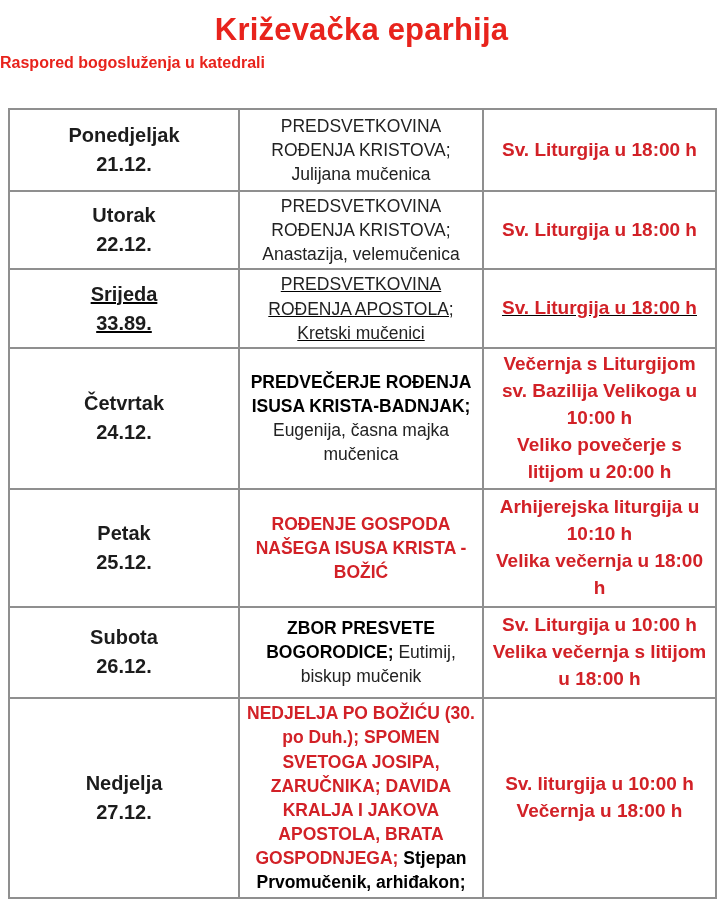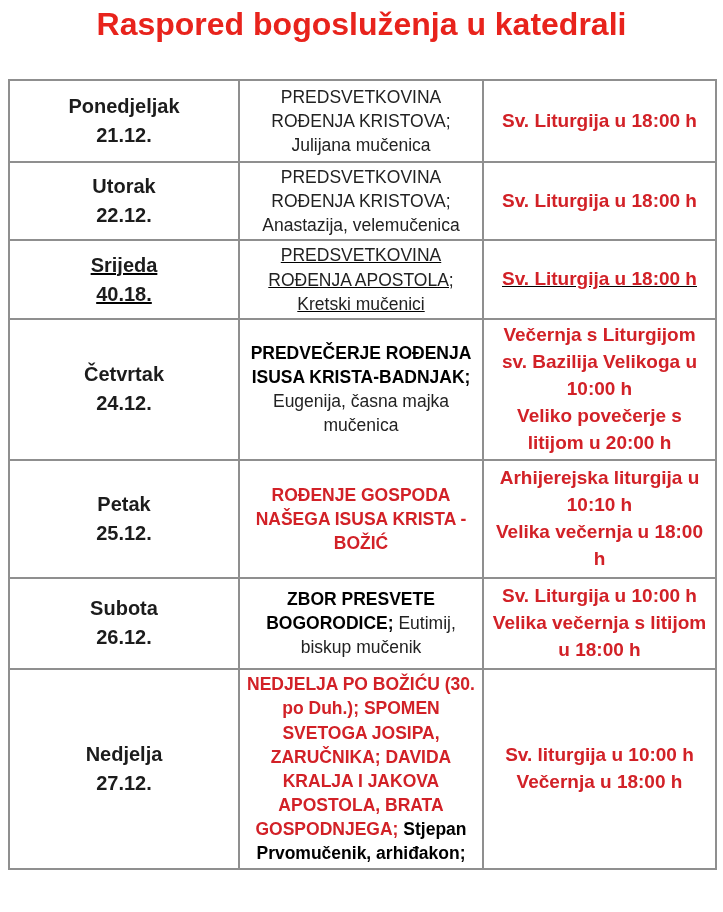--- a/index.html
+++ b/index.html
@@ -6,22 +6,22 @@
   body{
     width:723px;height:912px;background:#ffffff;overflow:hidden;
     font-family:"Liberation Sans",sans-serif;
     --title-red:#e8231c; --accent-red:#d22127; --border-gray:#8f8f8f; --text-black:#1c1c1c;
   }
   .page-title{
     color:var(--title-red);text-align:center;font-weight:bold;
     font-size:31px;margin:12px 0 0;letter-spacing:0.2px;
   }
   .page-subtitle{
-    color:var(--title-red);text-align:center;font-weight:bold;
-    font-size:32px;margin:6px 0 0;
+    color:var(--title-red);text-align:left;font-weight:bold;
+    font-size:16px;margin:6px 0 0;
   }
   table.schedule{
     border-collapse:collapse;table-layout:fixed;
     width:707px;margin:36px 0 0 8px;
   }
   td{
     border:2px solid var(--border-gray);
     text-align:center;vertical-align:middle;
   }
   col.c-day{width:230px;} col.c-feast{width:244px;} col.c-serv{width:233px;}
@@ -38,20 +38,21 @@
   .seg.reg{font-weight:normal;color:#222222;}
   .seg.bold{font-weight:bold;color:#000000;}
   .seg.boldred{font-weight:bold;color:var(--accent-red);}
   .services-cell{padding:2px 6px;}
   .service-line{font-weight:bold;font-size:19px;line-height:1.42;color:var(--accent-red);}
 </style>
 </head>
 <body style="--title-red: #e8231c; --accent-red: #d22127; --border-gray: #8f8f8f; --text-black: #1c1c1c;">
 
 <div>
+  <h1 class="page-title">Križevačka eparhija</h1>
   <h2 class="page-subtitle">Raspored bogosluženja u katedrali</h2>
 
   <table class="schedule">
     <colgroup>
       <col class="c-day">
         <col class="c-feast">
         <col class="c-serv">
     </colgroup>
     <tbody id="schedule-body">
         <tr>
@@ -70,21 +71,21 @@
             <div class="day-date">22.12.</div>
           </td>
           <td class="feast-cell"><span class="seg reg">PREDSVETKOVINA ROĐENJA KRISTOVA; Anastazija, velemučenica</span></td>
           <td class="services-cell">
             <div class="service-line">Sv. Liturgija u 18:00 h</div>
           </td>
         </tr>
         <tr>
           <td class="day-cell">
             <div class="day-name">Srijeda</div>
-            <div class="day-date">40.18.</div>
+            <div class="day-date">33.89.</div>
           </td>
           <td class="feast-cell"><span class="seg reg">PREDSVETKOVINA ROĐENJA APOSTOLA; Kretski mučenici</span></td>
           <td class="services-cell">
             <div class="service-line">Sv. Liturgija u 18:00 h</div>
           </td>
         </tr>
         <tr>
           <td class="day-cell">
             <div class="day-name">Četvrtak</div>
             <div class="day-date">24.12.</div>

